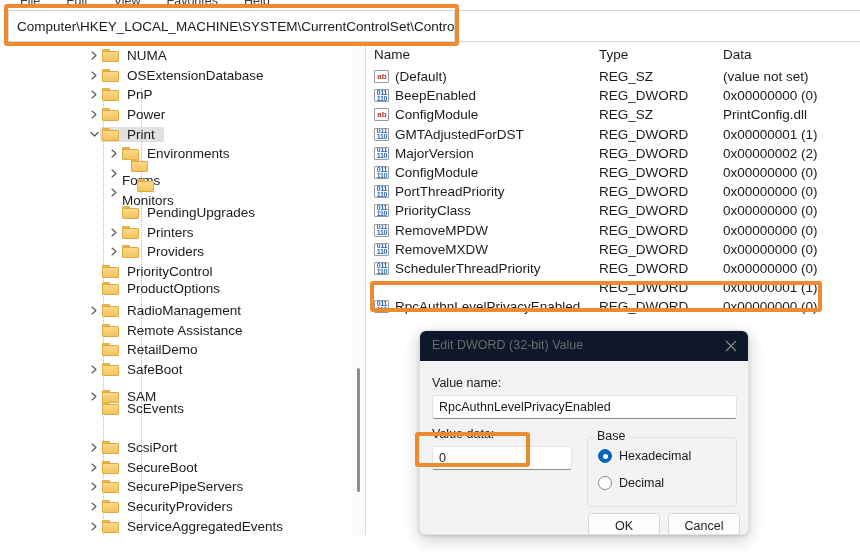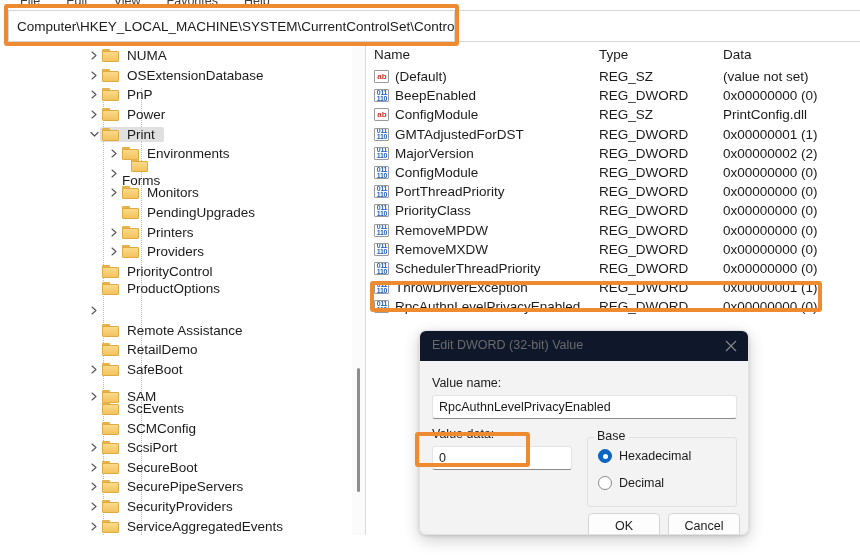--- a/index.html
+++ b/index.html
@@ -359,21 +359,21 @@
             </span>
             <span class="tlabel">Forms</span>
           </span>
         </div>
         <div class="titem" style="top: 139.2px; left: 106px;">
           <span class="tarrow">
             <svg width="8" height="9" viewBox="0 0 8 9">
               <path d="M2 1 L6 4.5 L2 8" stroke="currentColor" stroke-width="1.1" fill="none" stroke-linecap="round" stroke-linejoin="round"></path>
             </svg>
           </span>
-          <span style="display: flex; align-items: center;">
+          <span style="display: flex; align-items: center; flex-direction: column;">
             <span class="tfolder">
               <span class="tab"></span>
               <span class="body"></span>
             </span>
             <span class="tlabel">Monitors</span>
           </span>
         </div>
         <div class="titem" style="top: 158.8px; left: 106px;">
           <span class="tarrow"></span>
           <span style="display: flex; align-items: center;">
@@ -431,20 +431,27 @@
             </span>
             <span class="tlabel">ProductOptions</span>
           </span>
         </div>
         <div class="titem" style="top: 256.8px; left: 86px;">
           <span class="tarrow">
             <svg width="8" height="9" viewBox="0 0 8 9">
               <path d="M2 1 L6 4.5 L2 8" stroke="currentColor" stroke-width="1.1" fill="none" stroke-linecap="round" stroke-linejoin="round"></path>
             </svg>
           </span>
+          <span style="display: flex; align-items: center;">
+            <span class="tfolder">
+              <span class="tab"></span>
+              <span class="body"></span>
+            </span>
+            <span class="tlabel">RadioManagement</span>
+          </span>
         </div>
         <div class="titem" style="top: 276.4px; left: 86px;">
           <span class="tarrow"></span>
           <span style="display: flex; align-items: center;">
             <span class="tfolder">
               <span class="tab"></span>
               <span class="body"></span>
             </span>
             <span class="tlabel">Remote Assistance</span>
           </span>
@@ -488,30 +495,20 @@
           </span>
         </div>
         <div class="titem" style="top: 354.8px; left: 86px;">
           <span class="tarrow"></span>
           <span style="display: flex; align-items: center;">
             <span class="tfolder">
               <span class="tab"></span>
               <span class="body"></span>
             </span>
             <span class="tlabel">ScEvents</span>
-          </span>
-        </div>
-        <div class="titem" style="top: 374.4px; left: 86px;">
-          <span class="tarrow"></span>
-          <span style="display: flex; align-items: center;">
-            <span class="tfolder">
-              <span class="tab"></span>
-              <span class="body"></span>
-            </span>
-            <span class="tlabel">SCMConfig</span>
           </span>
         </div>
         <div class="titem" style="top: 394px; left: 86px;">
           <span class="tarrow">
             <svg width="8" height="9" viewBox="0 0 8 9">
               <path d="M2 1 L6 4.5 L2 8" stroke="currentColor" stroke-width="1.1" fill="none" stroke-linecap="round" stroke-linejoin="round"></path>
             </svg>
           </span>
           <span style="display: flex; align-items: center;">
             <span class="tfolder">
@@ -712,27 +709,20 @@
             <span class="vicon dw">
               <span>011</span>
               <span>110</span>
             </span>
             <span>SchedulerThreadPriority</span>
           </span>
           <span class="cell-type">REG_DWORD</span>
           <span class="cell-data">0x00000000 (0)</span>
         </div>
         <div class="lvrow" style="top: 234.2px;">
-          <span class="cell-name">
-            <span class="vicon dw">
-              <span>011</span>
-              <span>110</span>
-            </span>
-            <span>ThrowDriverException</span>
-          </span>
           <span class="cell-type">REG_DWORD</span>
           <span class="cell-data">0x00000001 (1)</span>
         </div>
         <div class="lvrow" style="top: 253.4px;">
           <span class="cell-name">
             <span class="vicon dw">
               <span>011</span>
               <span>110</span>
             </span>
             <span>RpcAuthnLevelPrivacyEnabled</span>

